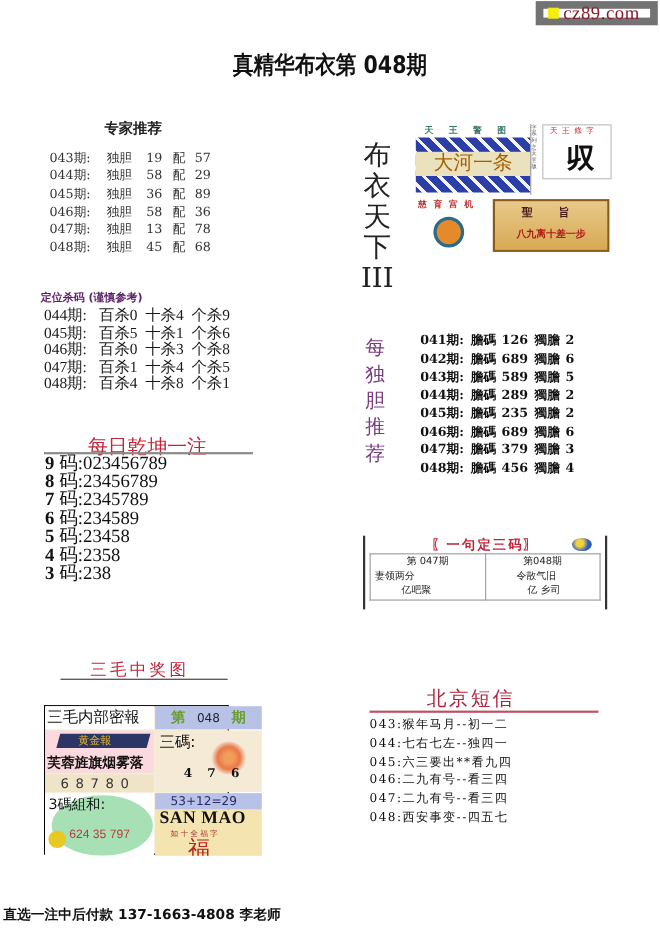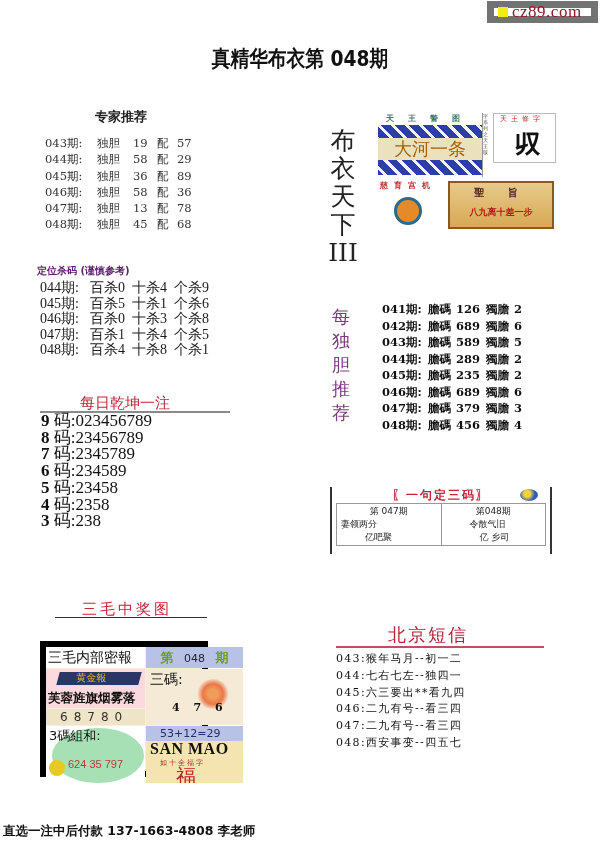--- a/index.html
+++ b/index.html
@@ -23,29 +23,29 @@
   .erow span { display:inline-block; }
   .erow .c1 { width:52px; } .erow .c2 { width:36px; } .erow .c3 { width:24px; } .erow .c4 { width:20px; }
 
   
   #kill-title { left:37px; top:264px; font-size:10px; color:#5c1f6b; font-weight:bold; font-family:"DejaVu Sans", sans-serif; }
   #kill-list { left:40px; top:280px; font-family:"Liberation Serif", serif; font-size:14px; line-height:15.6px; color:#1a1a1a; }
   .krow span { display:inline-block; }
   .krow .c1 { width:50px; } .krow .c2 { width:42px; } .krow .c3 { width:42px; }
 
   
-  #daily-title { left:80px; top:394px; font-size:15px; color:#c0263a; font-family:"DejaVu Sans", sans-serif; }
+  #daily-title { left:80px; top:394px; font-size:18px; color:#c0263a; font-family:"DejaVu Sans", sans-serif; }
   #daily-rule { left:40px; top:411px; width:190px; height:2px; background:#8a8a8a; }
   #daily-list { left:41px; top:413px; font-family:"Liberation Serif", serif; font-size:17px; line-height:16.7px; color:#111; }
   .drow b { font-weight:bold; }
 
   
   #sm-title { left:82px; top:600px; font-size:15px; color:#c0263a; letter-spacing:3px; font-family:"DejaVu Sans", sans-serif; }
   #sm-rule { left:55px; top:617px; width:152px; height:1px; background:#333; }
-  #sm-card { left:40px; top:641px; width:168px; height:136px; background:#f5efdc; border:6px solid #000000; }
+  #sm-card { left:40px; top:641px; width:168px; height:136px; background:#f5efdc; border:1px solid #000000; }
   .smc { position:absolute; overflow:hidden; }
   #smc-a { left:0; top:0; width:99px; height:21px; background:#fff; font-size:14px; font-family:"DejaVu Sans", sans-serif; padding-left:2px; line-height:21px; }
   #smc-b { left:100px; top:0; width:97px; height:21px; background:#b8c2e6; text-align:center; line-height:21px; font-family:"DejaVu Sans", sans-serif; font-size:11px; color:#223; }
   #smc-b .d { color:#6a9d2a; font-weight:bold; font-size:13px; }
   #smc-c { left:0; top:22px; width:99px; height:19px; background:#fbd9de; }
   #smc-c .ban { position:absolute; left:12px; top:3px; width:82px; height:13px; background:#2b3566; transform:skewX(-15deg); }
   #smc-c .ban span { position:absolute; left:18px; top:-1px; font-size:10px; color:#e5b82c; transform:skewX(15deg); font-family:"DejaVu Sans", sans-serif; }
   #smc-d { left:0; top:41px; width:99px; height:20px; background:#fbd9de; font-size:12.5px; font-weight:bold; font-family:"DejaVu Sans", sans-serif; line-height:20px; padding-left:2px; white-space:nowrap; }
   #smc-e { left:0; top:62px; width:99px; height:16px; background:#efe3c8; font-family:"DejaVu Sans", sans-serif; font-size:12px; line-height:16px; letter-spacing:6px; padding-left:14px; color:#333; }
   #smc-f { left:100px; top:22px; width:97px; height:56px; background:#f4ead6; }

